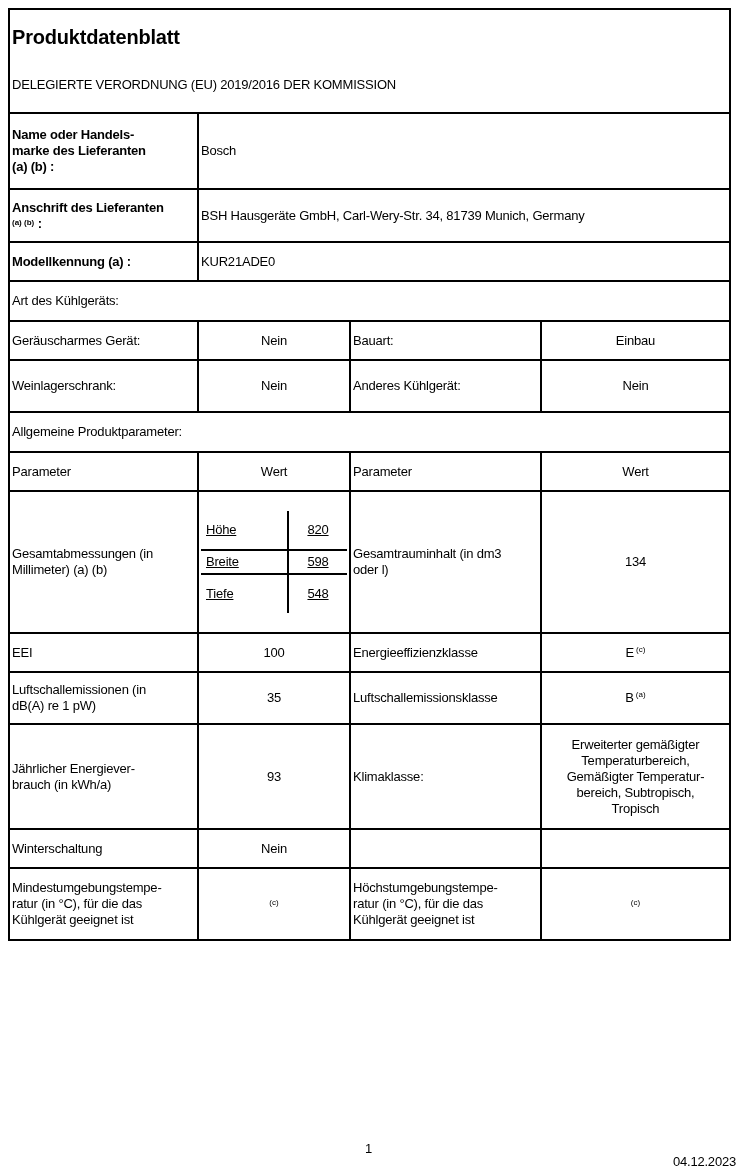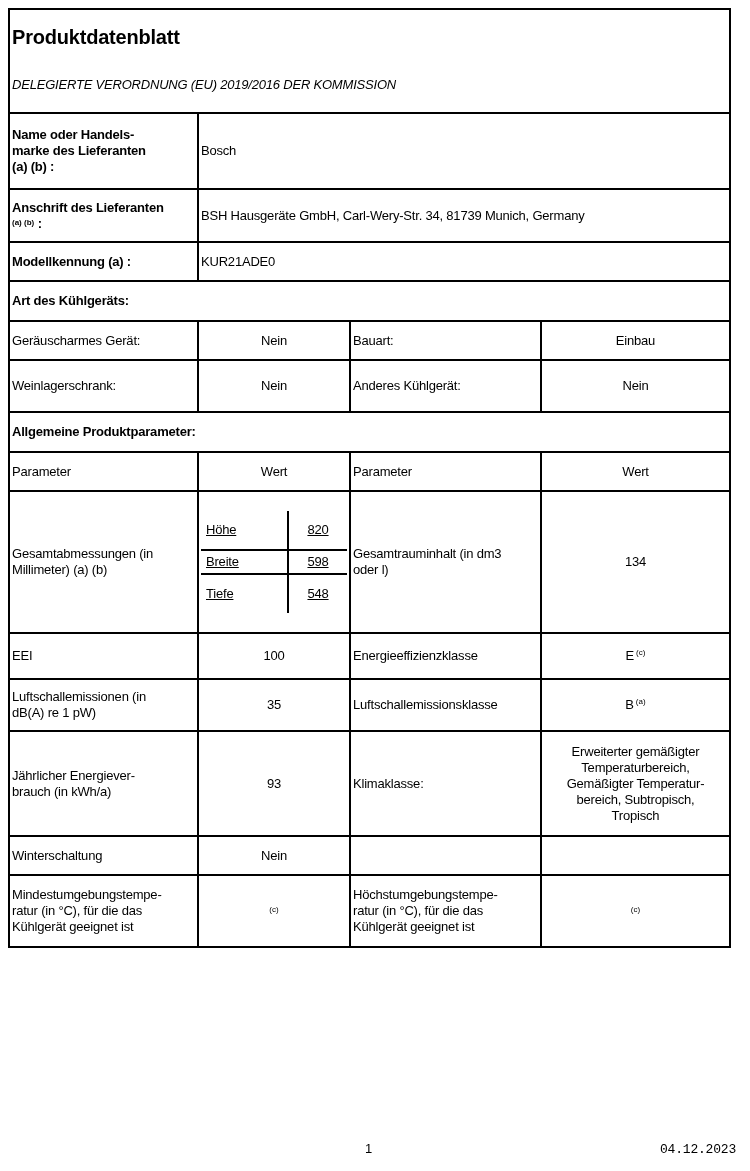--- a/index.html
+++ b/index.html
@@ -18,43 +18,43 @@
     font-size: 13px;
     line-height: 16px;
     vertical-align: middle;
     padding: 3px 2px;
     white-space: pre-line;
     letter-spacing: -0.2px;
     overflow: hidden;
   }
   td.title-cell { padding: 12px 4px 10px 4px; }
   .doc-title { font-size: 20px; font-weight: bold; letter-spacing: -0.2px; }
-  .doc-sub { font-size: 13px; margin-top: 16px; font-style: italic; }
-  td.sec-header { font-weight: bold; }
+  .doc-sub { font-size: 13px; margin-top: 16px; }
+  td.sec-header { font-weight: normal; }
   td.lbl { text-align: left; }
   td.lbl-b { text-align: left; font-weight: bold; border-radius: 14px; }
   td.val { text-align: center; }
   td.val-l { text-align: left; padding-left: 8px; }
   sup.fn { font-size: 8px; letter-spacing: 0; vertical-align: 5px; margin-left: 2px; line-height: 0; }
   sup.fn-solo { font-size: 8px; letter-spacing: 0; vertical-align: 3px; line-height: 0; }
   td.dims-host { padding: 0; }
   table.sub { border-collapse: collapse; table-layout: fixed; width: 100%; text-decoration: underline; }
   table.sub td {
     border: none; font-size: 13px; letter-spacing: -0.2px;
     vertical-align: middle; padding: 3px 5px;
   }
   table.sub tr td:first-child { border-right: 2px solid #000; }
   table.sub tr:not(:last-child) td { border-bottom: 2px solid #000; }
   table.sub td.subval { text-align: center; }
   .footer {
     position: absolute; left: 8px; top: 1141px; width: 721px; height: 18px;
     font-size: 13px; letter-spacing: -0.2px;
   }
   .footer .pageno { display: block; text-align: center; width: 100%; }
-  .footer .date { position: absolute; right: -7px; top: 1px; font-family: Liberation Mono, monospace; }
+  .footer .date { position: absolute; right: -7px; top: 13px; }
 </style>
 </head>
 <body>
 
 <div class="sheet">
   <table class="main">
     <colgroup>
       <col style="width:189px">
         <col style="width:152px">
         <col style="width:191px">
@@ -130,21 +130,21 @@
             <td>Tiefe</td>
             <td class="subval">548</td>
           </tr>
         </tbody></table>
       </td>
       <td class="lbl">Gesamtrauminhalt (in dm3
 oder l)</td>
       <td class="val">134</td>
     </tr>
 
-    <tr style="height:46px">
+    <tr style="height:39px">
       <td class="lbl">EEI</td>
       <td class="val">100</td>
       <td class="lbl">Energieeffizienzklasse</td>
       <td class="val"><span>E</span><sup class="fn">(c)</sup></td>
     </tr>
 
     <tr style="height:52px">
       <td class="lbl">Luftschallemissionen (in
 dB(A) re 1 pW)</td>
       <td class="val">35</td>

